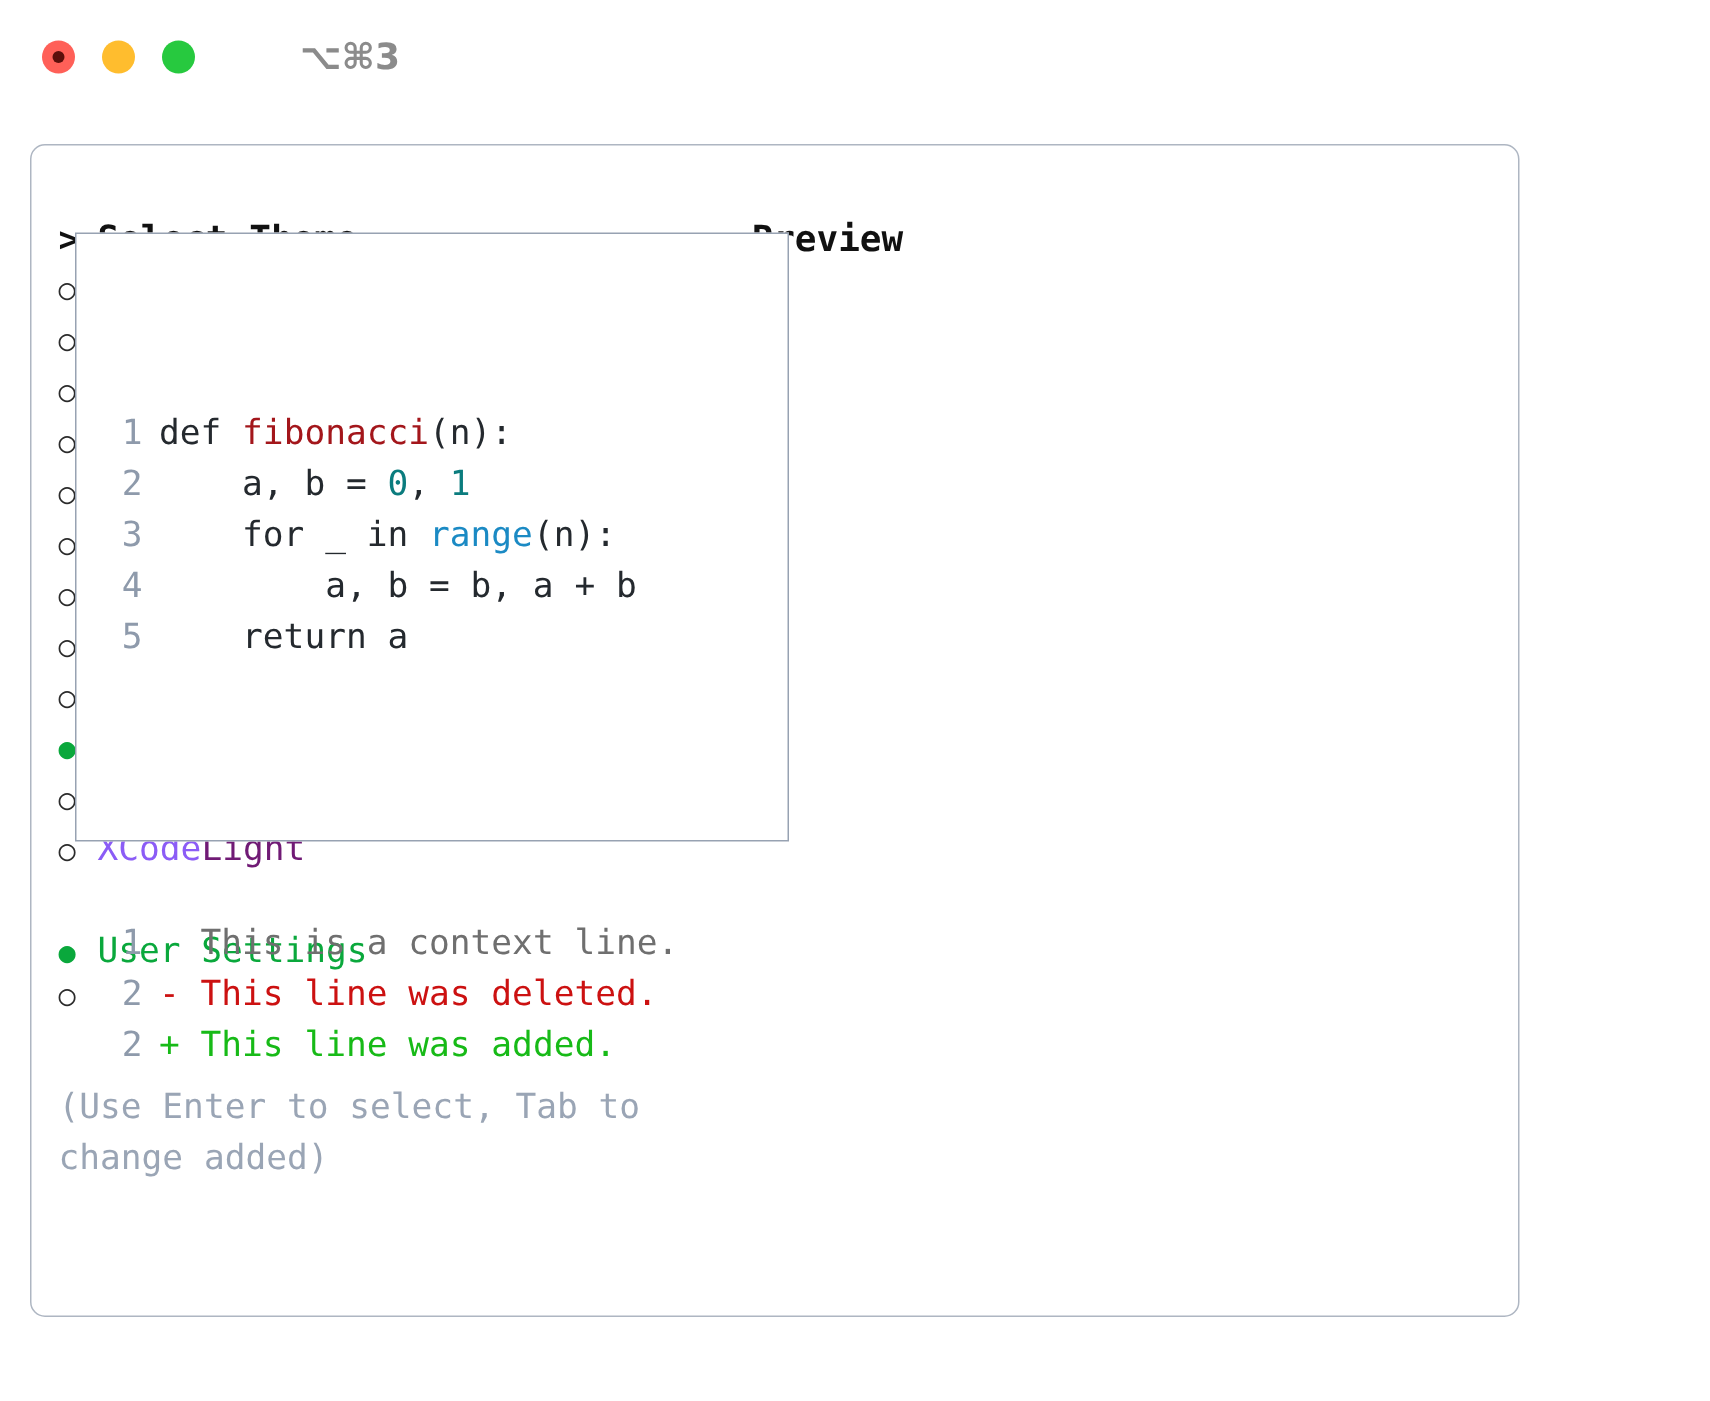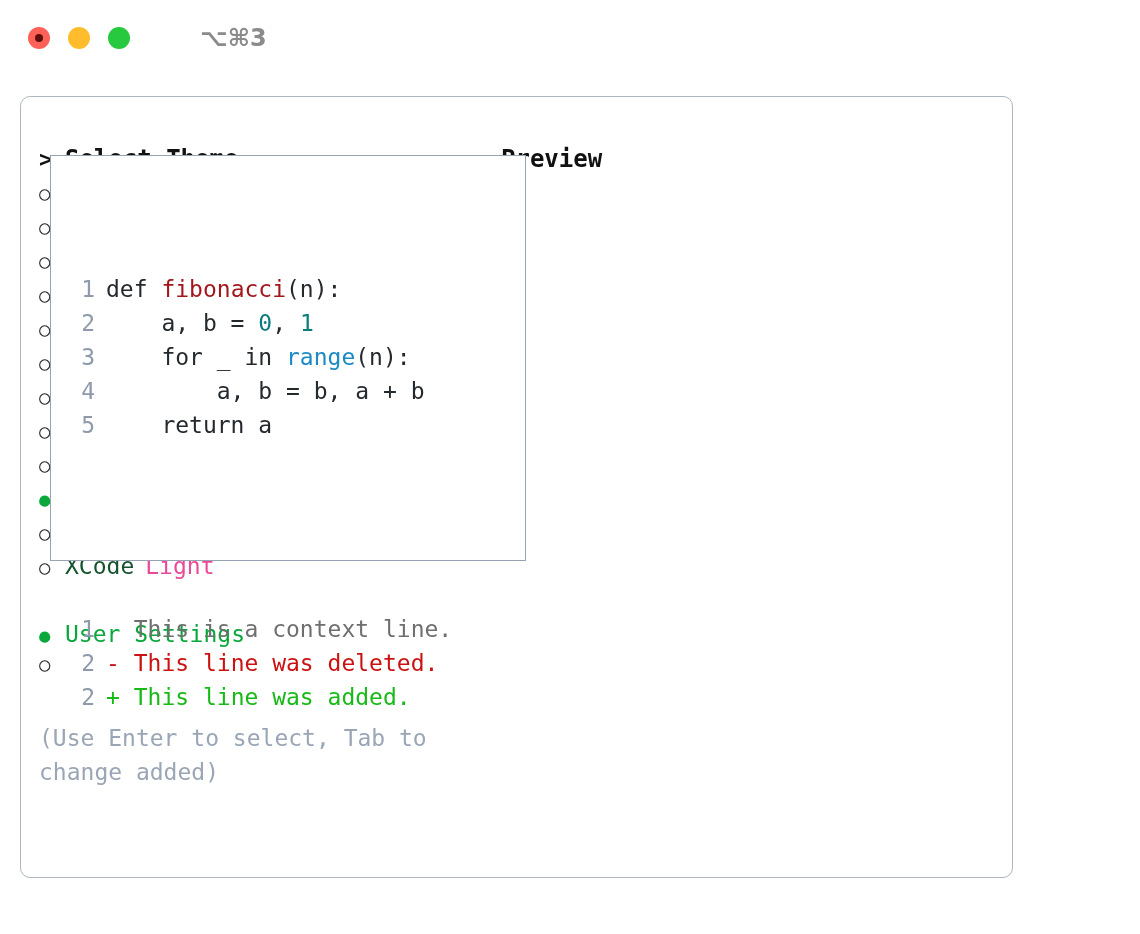--- a/index.html
+++ b/index.html
@@ -95,25 +95,24 @@
   .marker.filled { color: #0aa83c; font-size: 19px; }
   .marker.caret  { color: #111111; font-size: 23px; font-weight: 700; }
   .marker.blank  { color: transparent; }
 
   #header-select-theme {
     font-size: 24px;
     font-weight: 700;
     color: #111111;
     margin-bottom: 2px;
   }
-  .theme-name { color: #14532d; }
+  .theme-name { color: #8b5cf6; }
   .row.selected .theme-name { color: #0aa83c; }
   .theme-tag {
-    color: #ec4899;
-    margin-left: 11px;
+    color: #701a75;
   }
 
   #apply-to-block { margin-top: 34px; }
   .section-title {
     font-size: 23px;
     color: #111111;
     font-weight: 400;
   }
   .apply-name { color: #2f2f2f; }
   .row.selected .apply-name { color: #0aa83c; }

